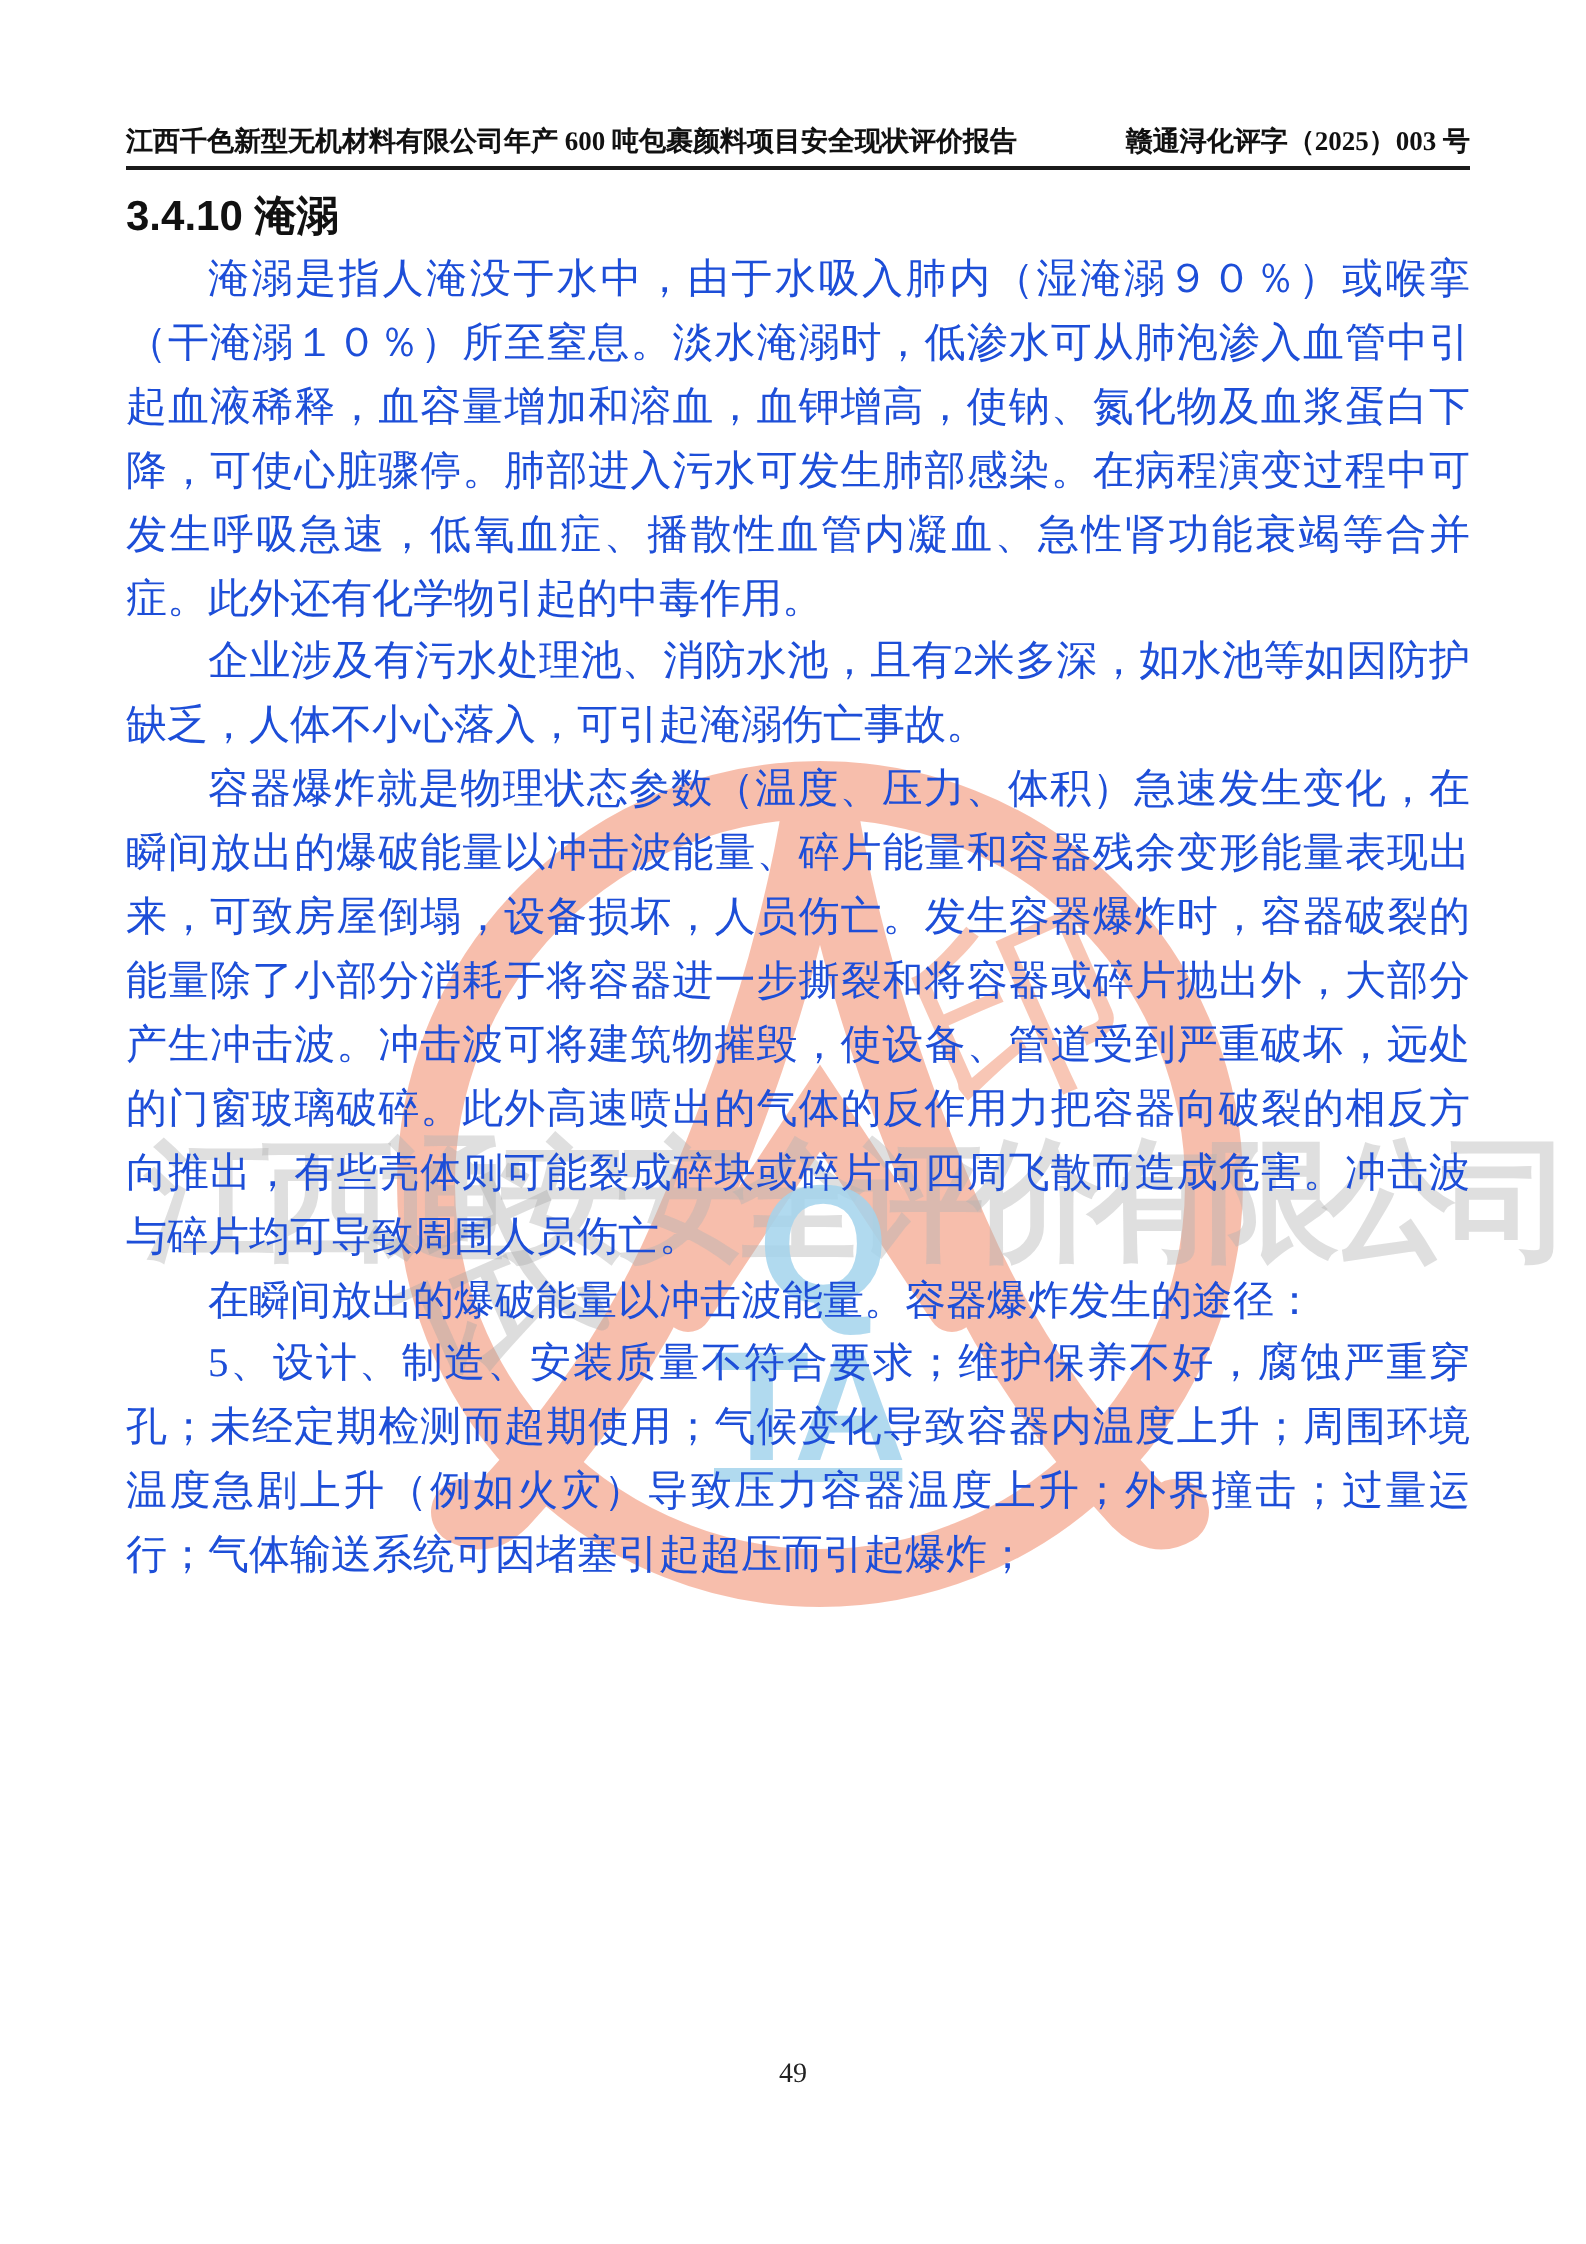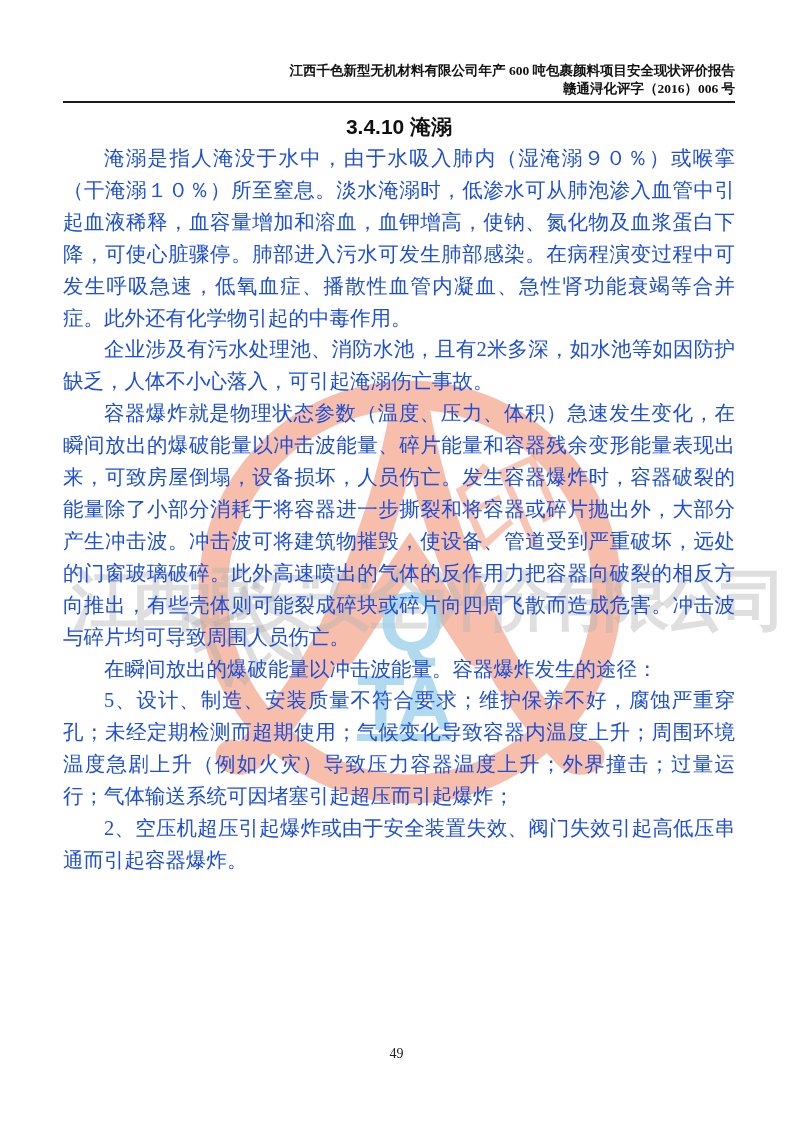--- a/index.html
+++ b/index.html
@@ -46,33 +46,32 @@
   }
 
   
   .content { position:relative; z-index:1; padding:0 58px 0 63px; color:#1b1b1b; }
   .page-header {
     display:flex; justify-content:space-between; align-items:flex-end;
     margin-top:62px; padding-bottom:3px;
     border-bottom:2px solid #1a1a1a;
     font-weight:bold; font-size:13.5px; color:#111;
     line-height:18px;
-    flex-direction:column;
   }
   .section-heading {
     font-family:"Liberation Sans","DejaVu Sans",sans-serif;
     font-weight:bold; font-size:21px; color:#111;
-    line-height:33px; margin:7px 0 0 0;text-align:center;
+    line-height:33px; margin:7px 0 0 0;
   }
   .body-para {
     margin:0; font-size:20.5px; line-height:31.9px;
     text-align:justify; text-indent:2em; color:#1d4ed8;
   }
   .page-footer {
-    position:absolute; bottom:60px; left:0; right:0;
+    position:absolute; bottom:76px; left:0; right:0;
     text-align:center; font-size:14px; color:#222; z-index:1;
   }
 </style>
 </head>
 <body>
 
 <div class="page">
 
   <div class="watermark">
     <svg width="793" height="1122" viewBox="0 0 793 1122" style="position:absolute;left:0;top:0;">
@@ -87,29 +86,28 @@
     <div class="wm-shi">试</div>
     <div class="wm-yin">印</div>
     <div class="wm-q">Q</div>
     <div class="wm-ta">TA</div>
   </div>
 
   <div class="content">
 
     <div class="page-header">
       <span>江西千色新型无机材料有限公司年产 600 吨包裹颜料项目安全现状评价报告</span>
-      <span>赣通浔化评字（2016）006 号</span>
+      <span>赣通浔化评字（2025）003 号</span>
     </div>
 
     <h3 class="section-heading">3.4.10 淹溺</h3>
     <p class="body-para">淹溺是指人淹没于水中，由于水吸入肺内（湿淹溺９０％）或喉挛（干淹溺１０％）所至窒息。淡水淹溺时，低渗水可从肺泡渗入血管中引起血液稀释，血容量增加和溶血，血钾增高，使钠、氮化物及血浆蛋白下降，可使心脏骤停。肺部进入污水可发生肺部感染。在病程演变过程中可发生呼吸急速，低氧血症、播散性血管内凝血、急性肾功能衰竭等合并症。此外还有化学物引起的中毒作用。</p>
     <p class="body-para">企业涉及有污水处理池、消防水池，且有2米多深，如水池等如因防护缺乏，人体不小心落入，可引起淹溺伤亡事故。</p>
 
     <p class="body-para">容器爆炸就是物理状态参数（温度、压力、体积）急速发生变化，在瞬间放出的爆破能量以冲击波能量、碎片能量和容器残余变形能量表现出来，可致房屋倒塌，设备损坏，人员伤亡。发生容器爆炸时，容器破裂的能量除了小部分消耗于将容器进一步撕裂和将容器或碎片抛出外，大部分产生冲击波。冲击波可将建筑物摧毁，使设备、管道受到严重破坏，远处的门窗玻璃破碎。此外高速喷出的气体的反作用力把容器向破裂的相反方向推出，有些壳体则可能裂成碎块或碎片向四周飞散而造成危害。冲击波与碎片均可导致周围人员伤亡。</p>
     <p class="body-para">在瞬间放出的爆破能量以冲击波能量。容器爆炸发生的途径：</p>
     <p class="body-para">5、设计、制造、安装质量不符合要求；维护保养不好，腐蚀严重穿孔；未经定期检测而超期使用；气候变化导致容器内温度上升；周围环境温度急剧上升（例如火灾）导致压力容器温度上升；外界撞击；过量运行；气体输送系统可因堵塞引起超压而引起爆炸；</p>
-    <p class="body-para">2、空压机超压引起爆炸或由于安全装置失效、阀门失效引起高低压串通而引起容器爆炸。</p>
 
   </div>
 
   <div class="page-footer">49</div>
 
 </div>
 
 </body></html>

